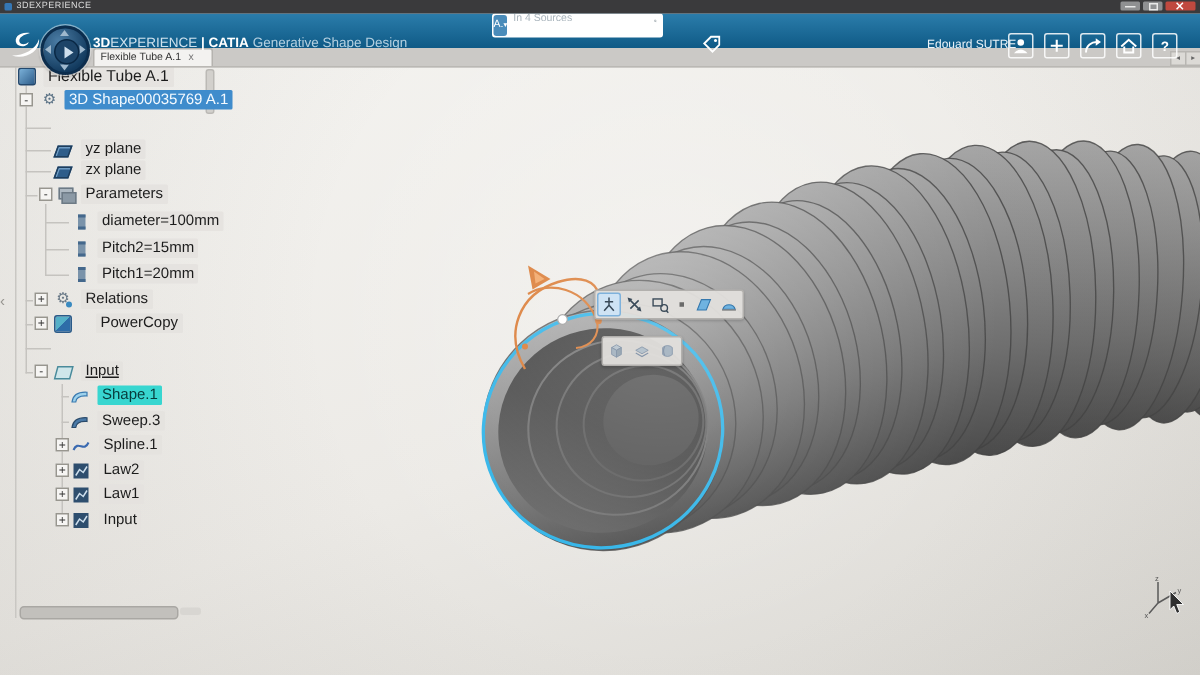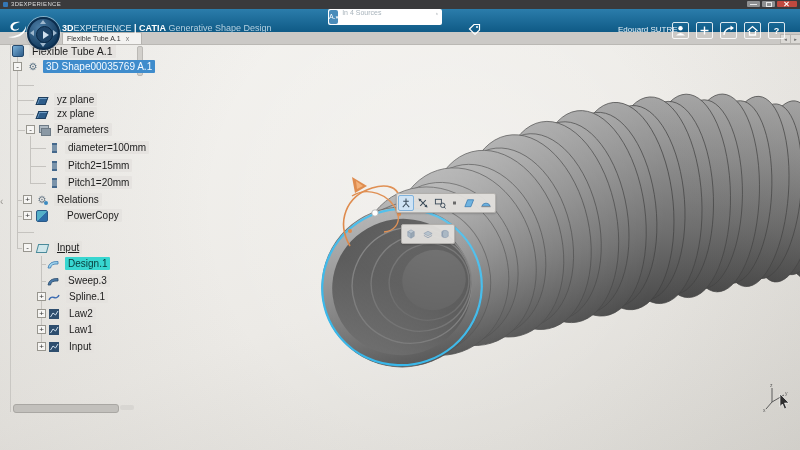--- a/index.html
+++ b/index.html
@@ -342,21 +342,21 @@
             </span>
           </span>
           <span class="lbl   ul " style="left:54px">Input</span>
         </div>
         <div class="trow" style="top: 257px;">
           <span style="left:47px;position:absolute">
             <span class="ti"><svg width="12" height="12" viewBox="0 0 12 12">
                 <path d="M1 10 Q2 3 11 3.5 L11 6 Q4 5.5 3.5 10 Z" fill="#9ed2ec" stroke="#3a7ab0" stroke-width="0.8"></path>
               </svg></span>
           </span>
-          <span class="lbl  hl  " style="left:65px">Design.1</span>
+          <span class="lbl  hl  " style="left:65px">Shape.1</span>
         </div>
         <div class="trow" style="top: 274px;">
           <span style="left:47px;position:absolute">
             <span class="ti"><svg width="12" height="12" viewBox="0 0 12 12">
                 <path d="M1 10 Q2 3 11 3.5 L11 6 Q4 5.5 3.5 10 Z" fill="#4a7aa8" stroke="#2a4a6a" stroke-width="0.8"></path>
               </svg></span>
           </span>
           <span class="lbl    " style="left:65px">Sweep.3</span>
         </div>
         <div class="trow" style="top: 290px;">

